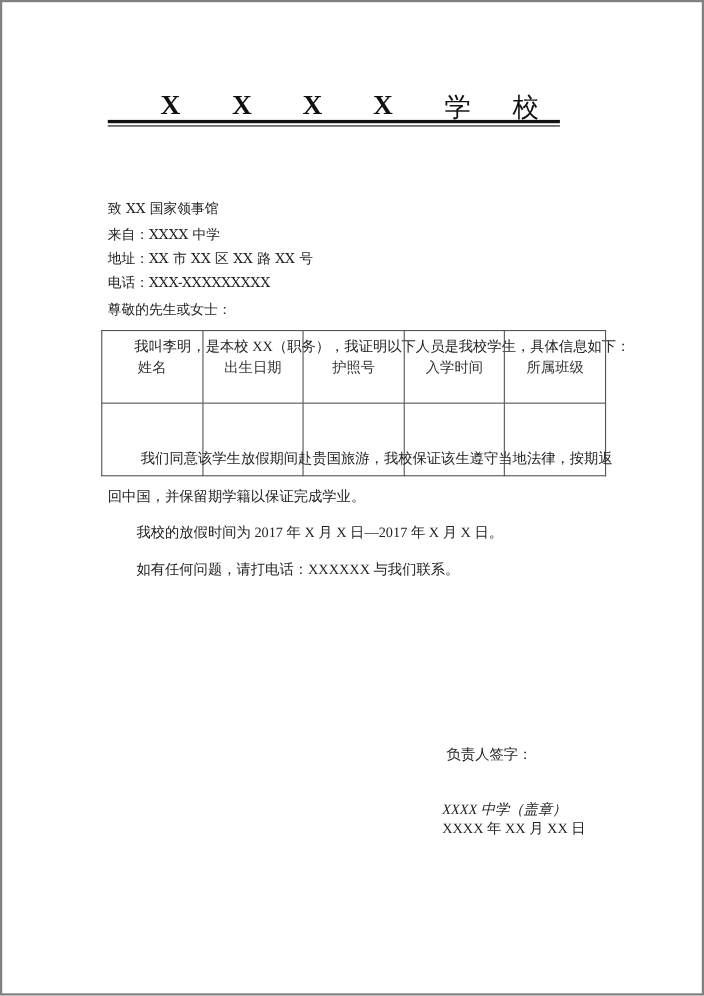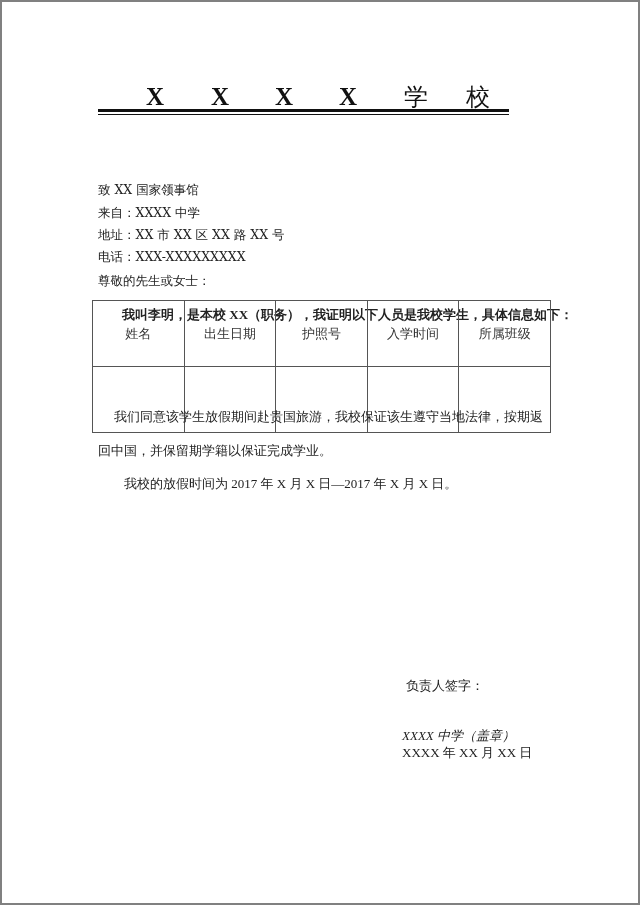--- a/index.html
+++ b/index.html
@@ -57,42 +57,43 @@
   </div>
   <div class="rule-thick"></div>
   <div class="rule-thin"></div>
 
   <div class="line" style="left:96px; top:148px;">致 XX 国家领事馆</div>
   <div class="line" style="left:96px; top:171px;">来自：XXXX 中学</div>
   <div class="line" style="left:96px; top:193px;text-align:right;">地址：XX 市 XX 区 XX 路 XX 号</div>
   <div class="line" style="left:96px; top:215px;">电话：XXX-XXXXXXXXX</div>
   <div class="line" style="left:96px; top:239px;">尊敬的先生或女士：</div>
 
-  <div class="line body13" style="left:120px; top:273px;font-weight:bold;">我叫李明，是本校 XX（职务），我证明以下人员是我校学生，具体信息如下：</div>
+  <div class="line body13" style="left:120px; top:273px;">我叫李明，是本校 XX（职务），我证明以下人员是我校学生，具体信息如下：</div>
 
   <table class="info">
     <tbody>
         <tr>
       <th>姓名</th>
       <th>出生日期</th>
       <th>护照号</th>
       <th>入学时间</th>
       <th>所属班级</th>
     </tr>
     <tr>
       <td></td>
       <td></td>
       <td></td>
       <td></td>
       <td></td>
     </tr>
   </tbody>
     </table>
 
-  <div class="line body13" style="left:112px; top:375px;text-align:right;">我们同意该学生放假期间赴贵国旅游，我校保证该生遵守当地法律，按期返</div>
+  <div class="line body13" style="left:126px; top:375px;text-align:right;">我们同意该学生放假期间赴贵国旅游，我校保证该生遵守当地法律，按期返</div>
   <div class="line body13" style="left:96px; top:409px;">回中国，并保留期学籍以保证完成学业。</div>
   <div class="line body13" style="left:122px; top:442px;">我校的放假时间为 2017 年 X 月 X 日—2017 年 X 月 X 日。</div>
+  <div class="line body13" style="left:122px; top:476px;">如有任何问题，请打电话：XXXXXX 与我们联系。</div>
 
   <div class="line body13" style="left:404px; top:644px;text-align:right;">负责人签字：</div>
   <div class="line body13" style="left:400px; top:694px;font-style:italic;">XXXX 中学（盖章）</div>
   <div class="line body13" style="left:400px; top:711px;">XXXX 年 XX 月 XX 日</div>
 
 </div>
 
 </body></html>

